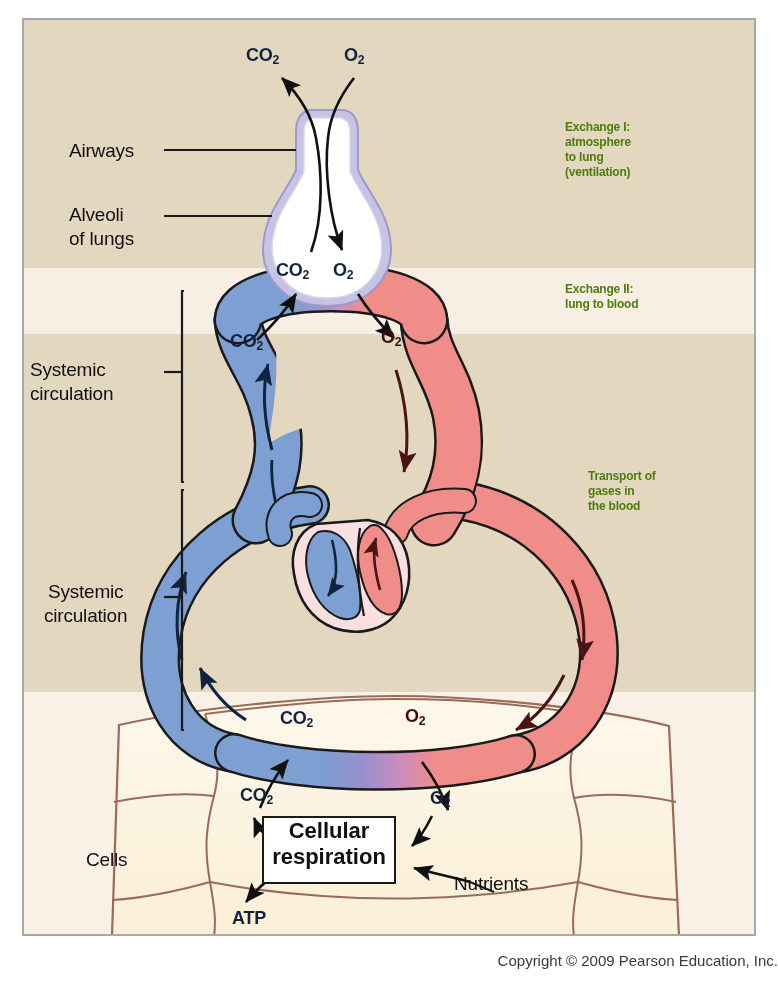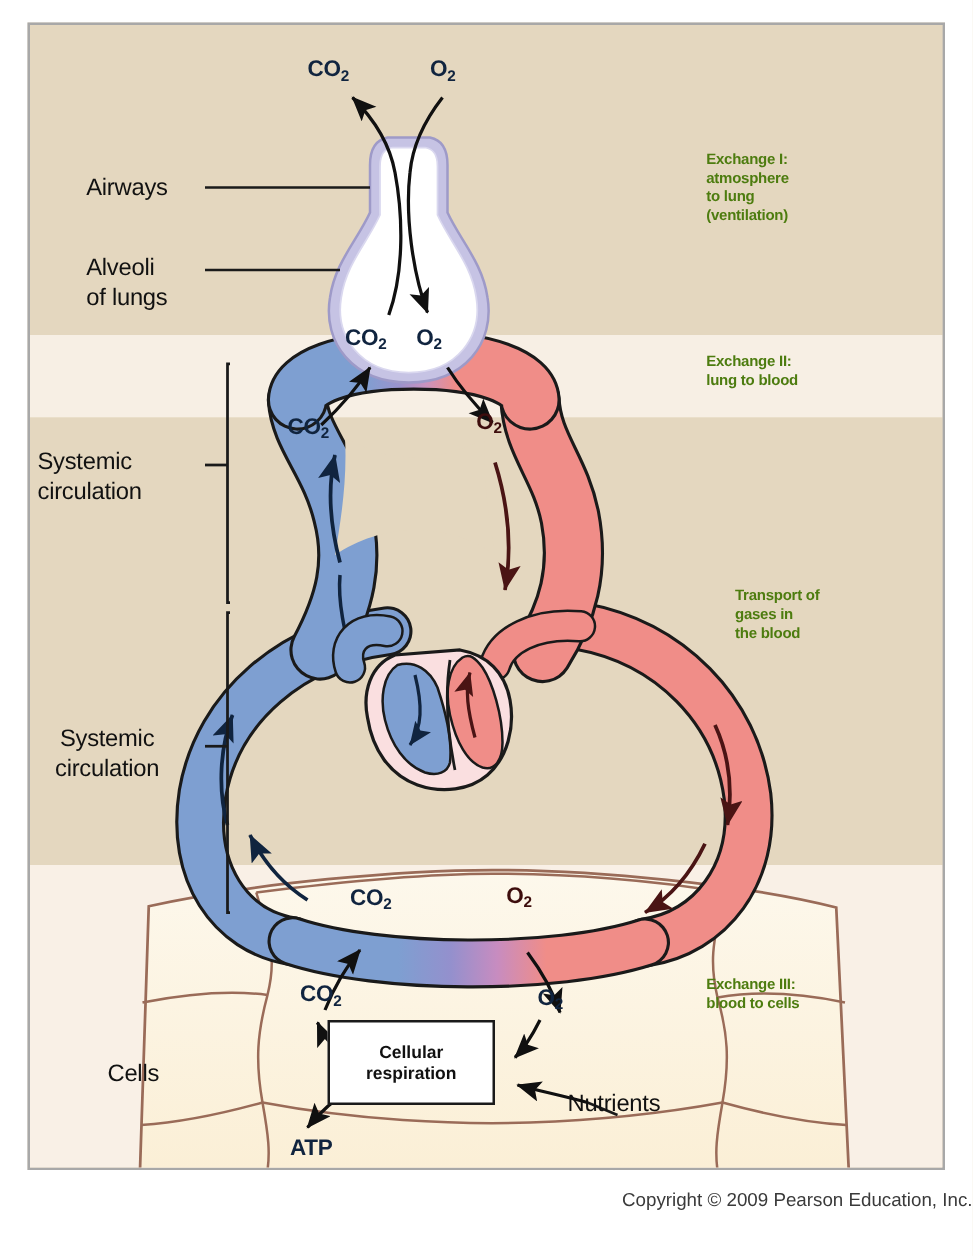--- a/index.html
+++ b/index.html
@@ -13,22 +13,22 @@
        font-weight:bold;white-space:pre-line;line-height:1.22;letter-spacing:-0.2px;}
   .stage{font-size:12px;font-weight:bold;color:#4d7c0f;line-height:1.26;white-space:pre-line;}
   .partlbl{font-size:19px;font-weight:normal;color:#111;line-height:1.25;white-space:pre-line;}
   .gaslbl{font-size:18px;font-weight:bold;color:#111;}
   .gaslbl.dark{color:#10243f;}
   .gaslbl.darkred{color:#3d0d0d;}
   sub{font-size:0.68em;vertical-align:-0.28em;font-weight:bold;}
   #copyright{position:absolute;left:0;right:0;top:952px;text-align:right;
              font-family:"Liberation Sans",sans-serif;font-size:15px;color:#3a3a3a;}
   #resp-box{position:absolute;border:2px solid #1a1a1a;background:#ffffff;
-            display:flex;flex-direction:column;align-items:center;justify-content:center;
-            font-size:14px;font-weight:bold;color:#111;line-height:1.2;text-align:center;}
+            display:flex;flex-direction:column;align-items:center;
+            font-size:22px;font-weight:bold;color:#111;line-height:1.2;text-align:center;}
 </style>
 </head>
 <body>
 
 <div id="root">
 
   <div id="figure">
 
     <div class="band" style="top:0;height:248px;background:#e4d7bf;"></div>
     <div class="band" style="top:248px;height:66px;background:#f7efe4;"></div>
@@ -217,22 +217,20 @@
 
     <div class="lbl stage" style="left:541px;top:100px;width:190px;">Exchange I:
 atmosphere
 to lung
 (ventilation)</div>
     <div class="lbl stage" style="left:564px;top:449px;width:170px;">Transport of
 gases in
 the blood</div>
     <div class="lbl stage" style="left:541px;top:262px;width:190px;">Exchange II:
 lung to blood</div>
-    <div class="lbl stage" style="left:541px;top:760px;width:200px;">Exchange III:
-blood to cells</div>
 
     <div class="lbl partlbl" style="left:45px;top:119px;">Airways</div>
     <div class="lbl partlbl" style="left:45px;top:183px;">Alveoli
 of lungs</div>
     <div class="lbl partlbl" style="left:6px;top:338px;text-align:left;">Systemic
 circulation</div>
     <div class="lbl partlbl" style="left:20px;top:560px;text-align:center;">Systemic
 circulation</div>
     <div class="lbl partlbl" style="left:62px;top:828px;">Cells</div>
     <div class="lbl partlbl" style="left:430px;top:852px;">Nutrients</div>

